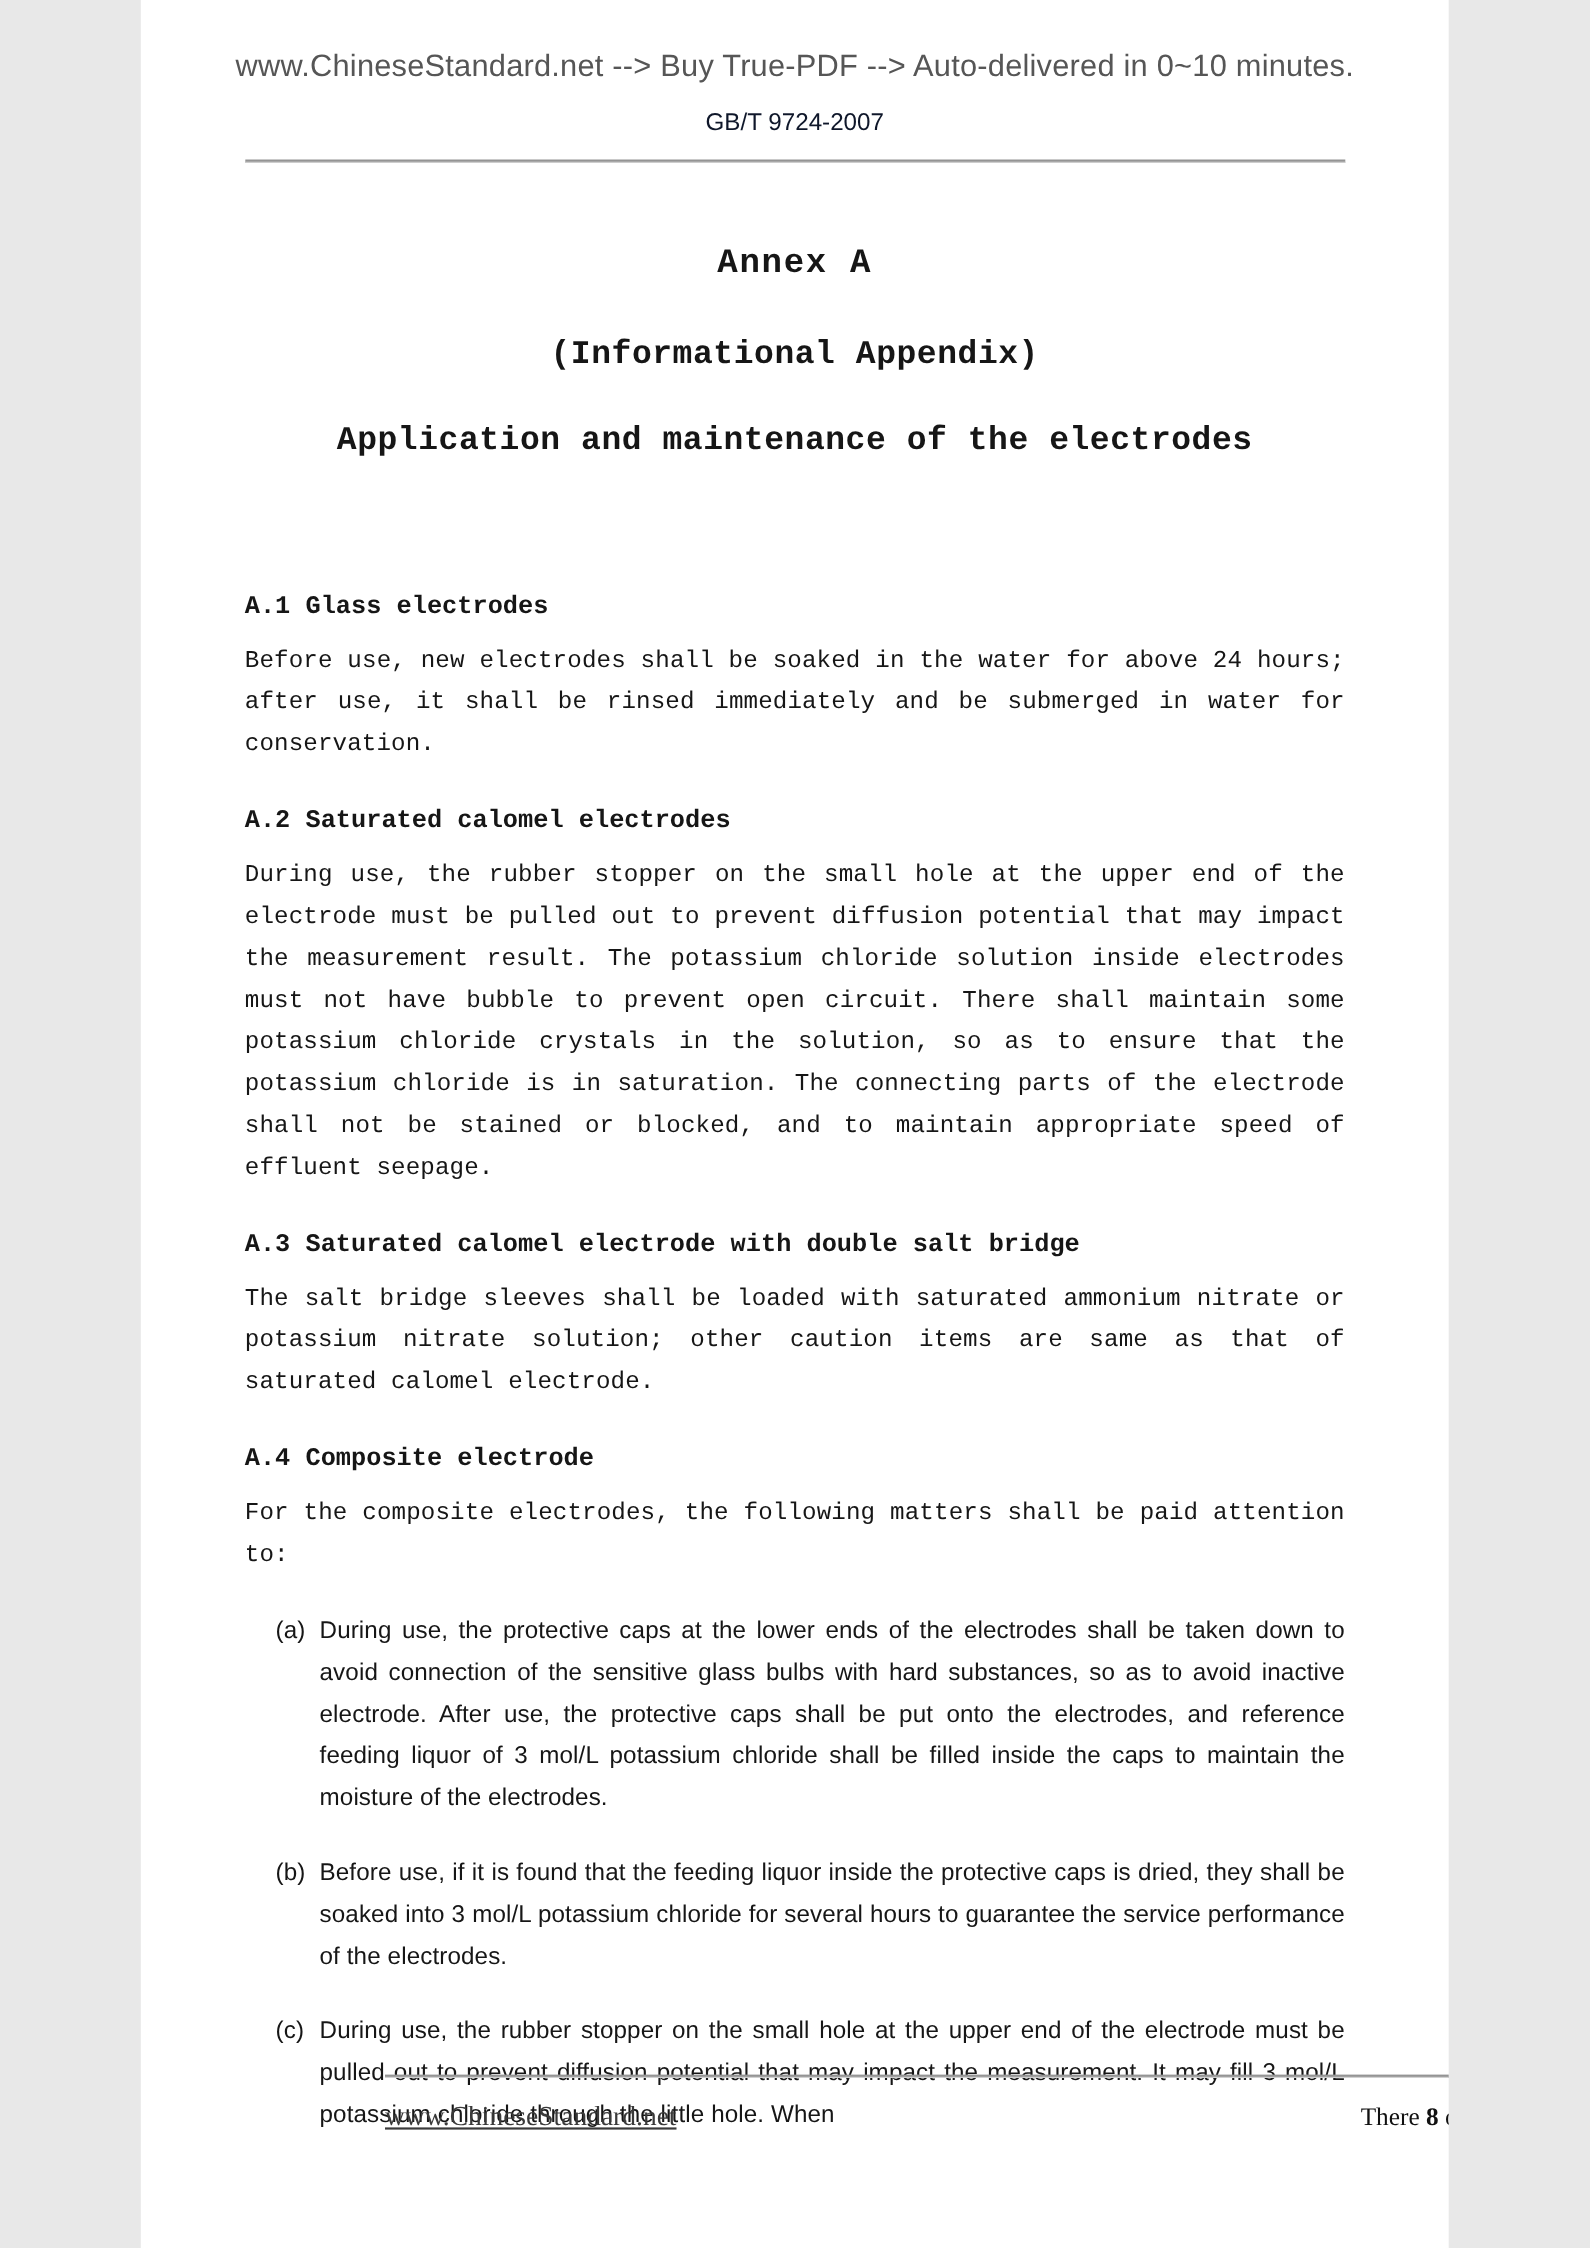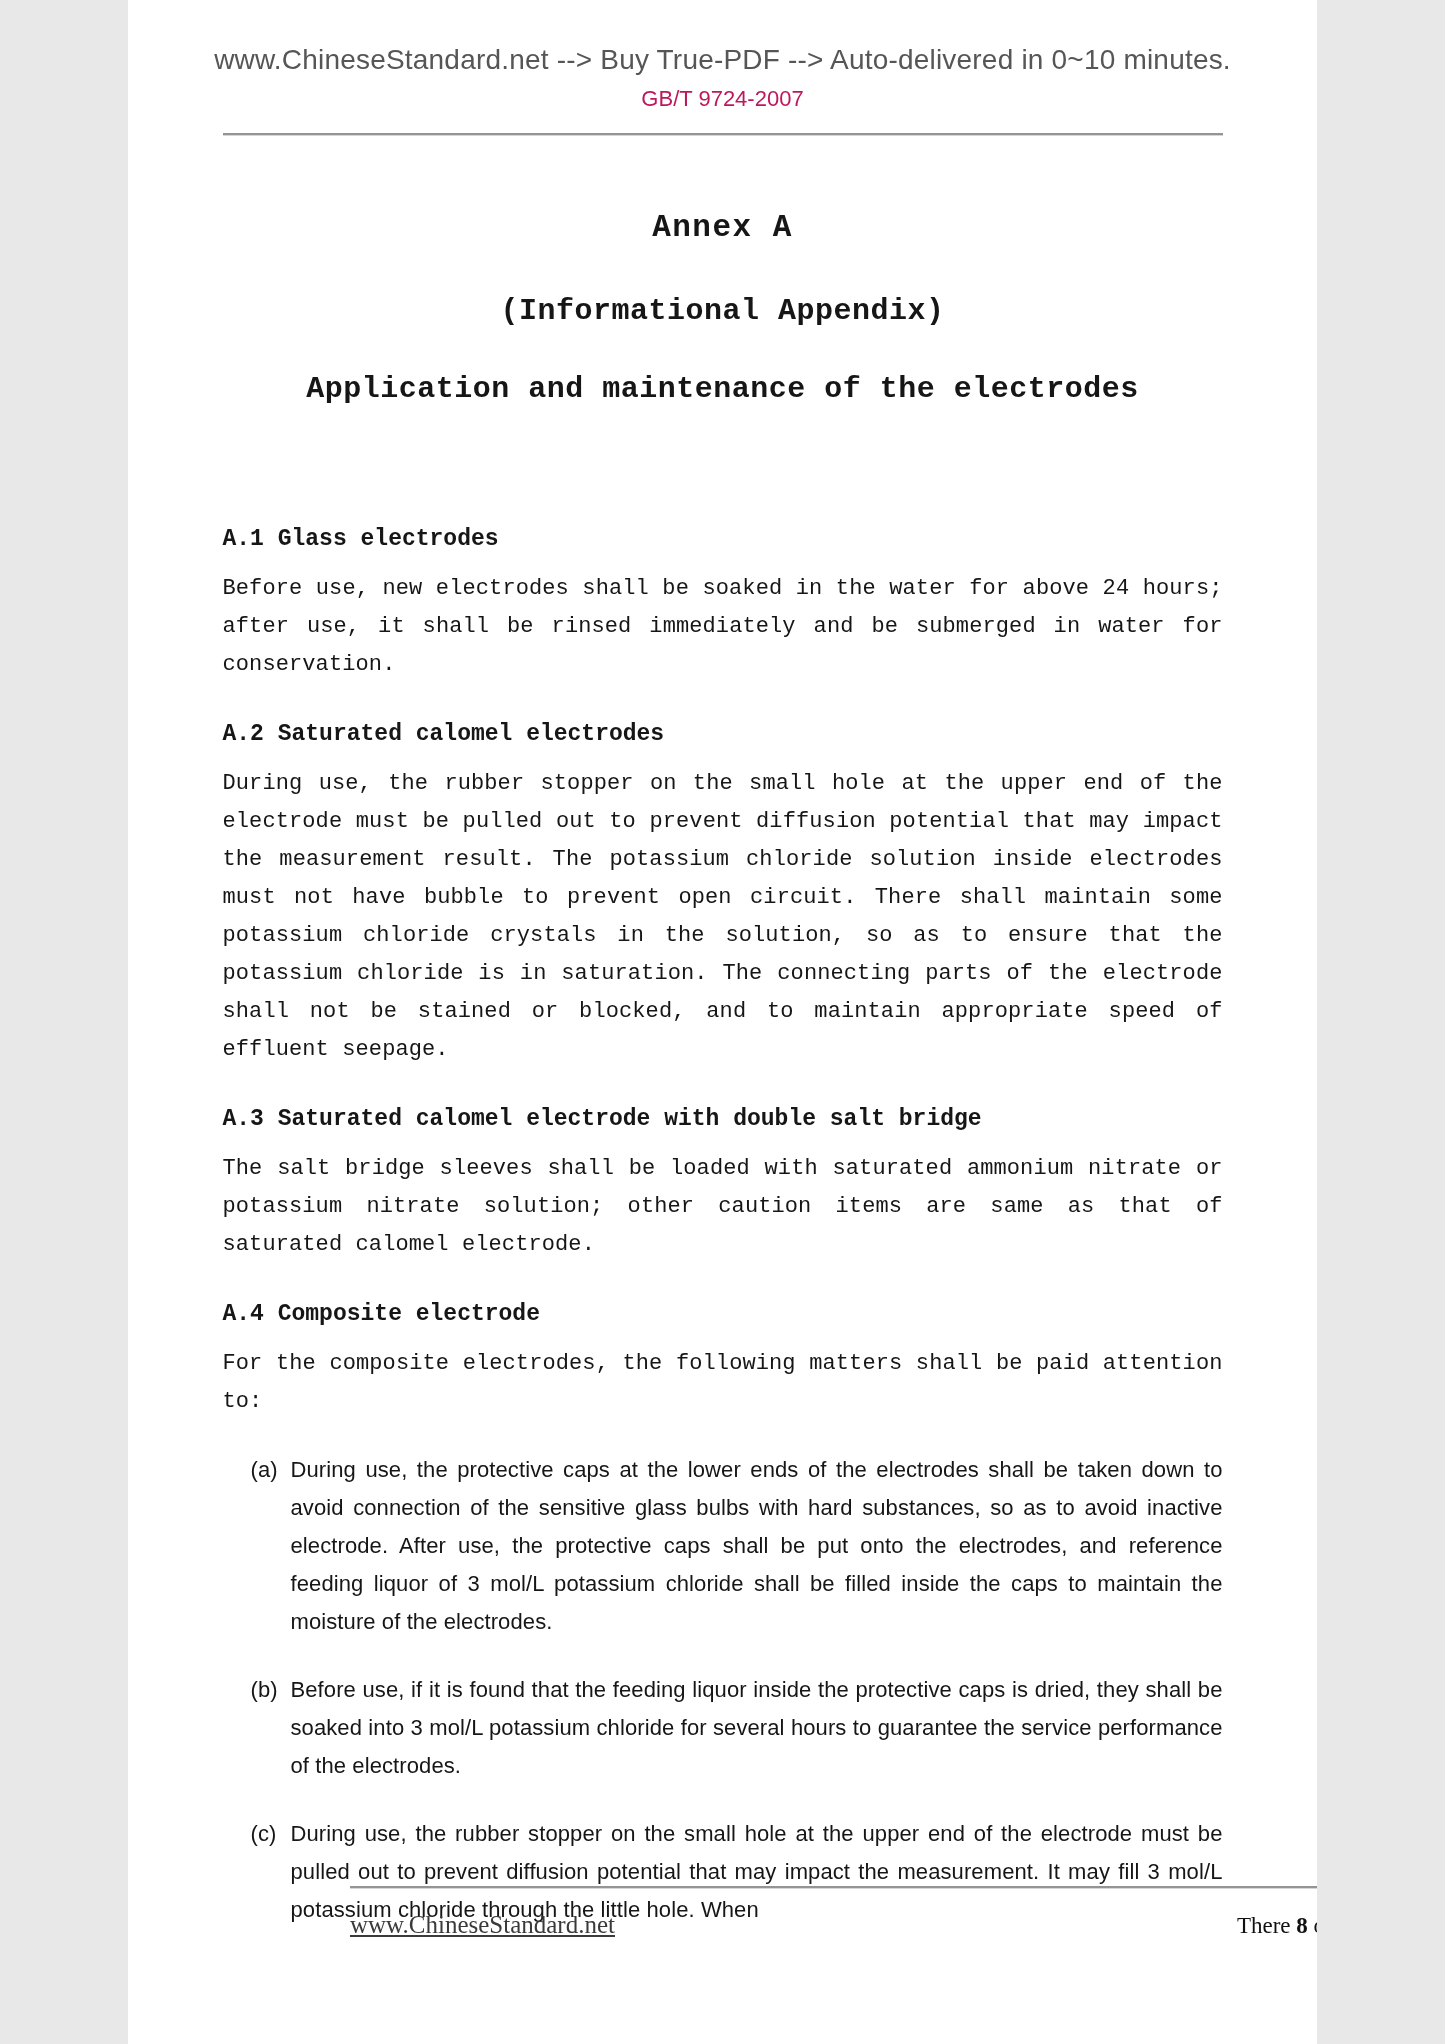--- a/index.html
+++ b/index.html
@@ -16,24 +16,24 @@
   
   .page-header { text-align: center; }
   .promo {
     margin-top: 44px;
     font-size: 28px;
     line-height: 32px;
     color: #565656;
     letter-spacing: 0.2px;
   }
   .std-num {
-    margin-top: 10px;
+    margin-top: 22px;
     font-size: 22px;
     line-height: 26px;
-    color: #be185d;
+    color: #0f172a;
   }
   
   .content {
     width: 1000px;
     margin: 0 auto;
   }
   .top-rule {
     margin-top: 21px;
     height: 2px;
     background: #949494;

